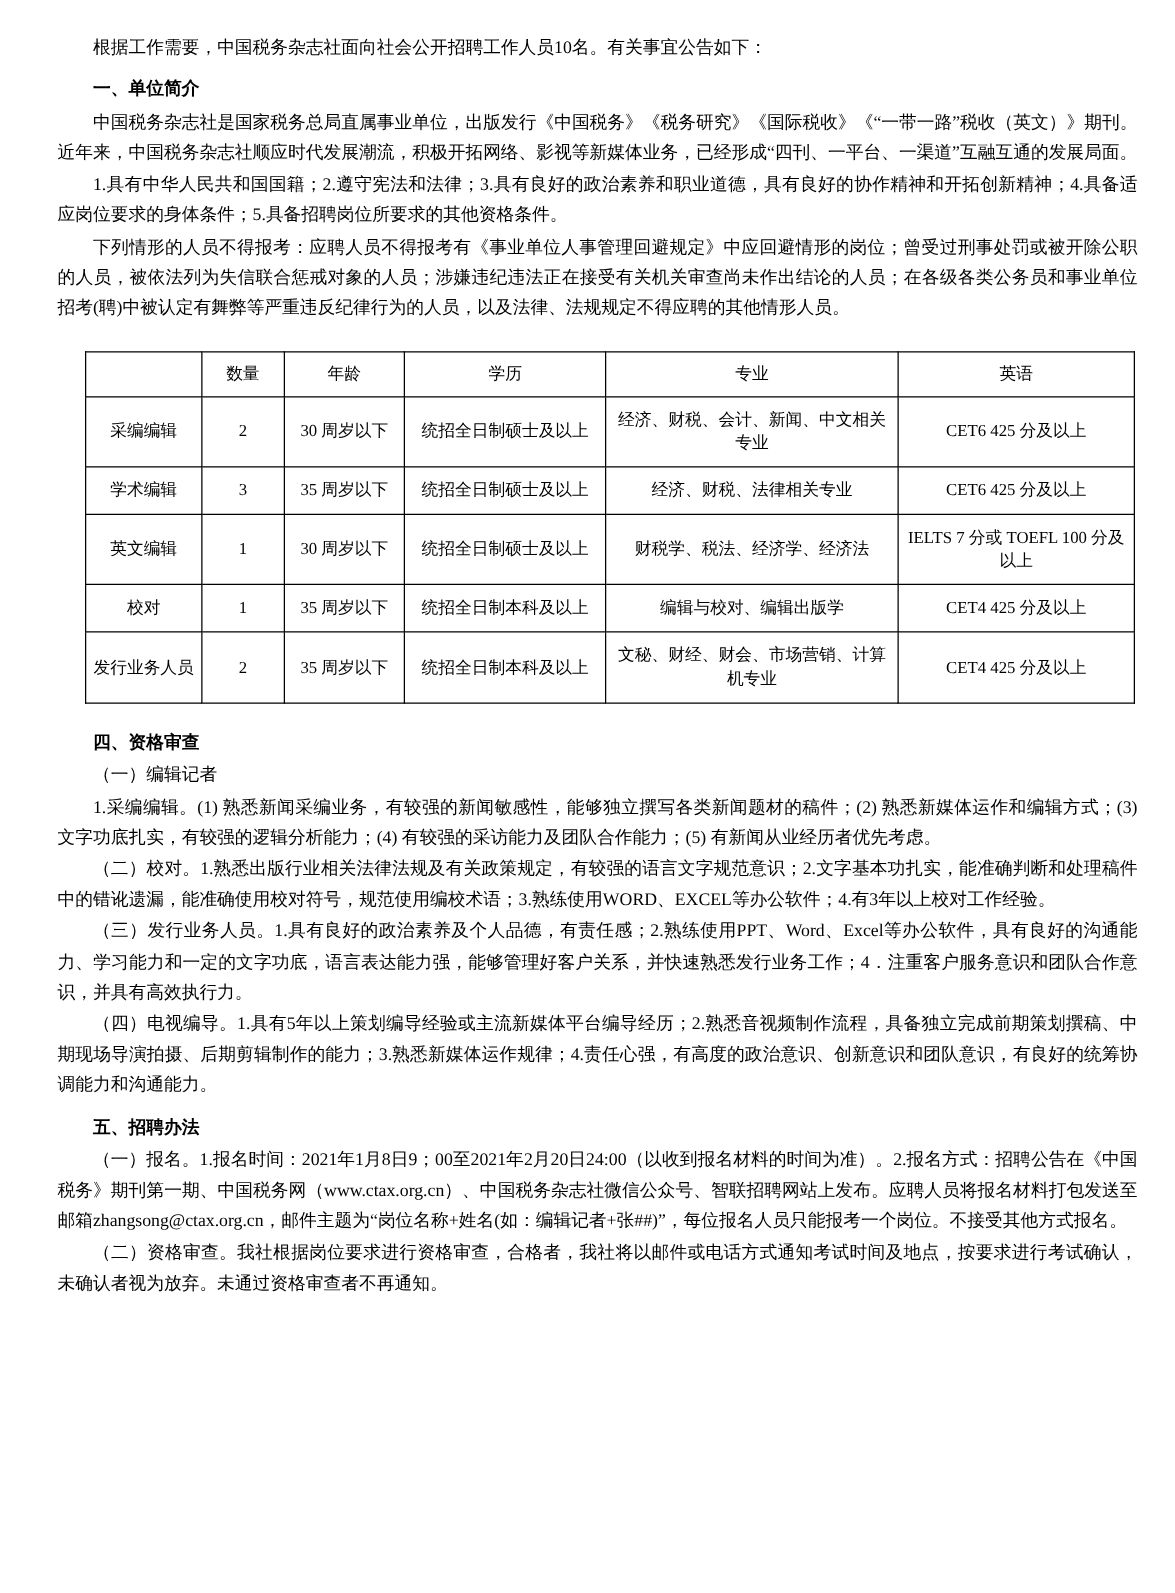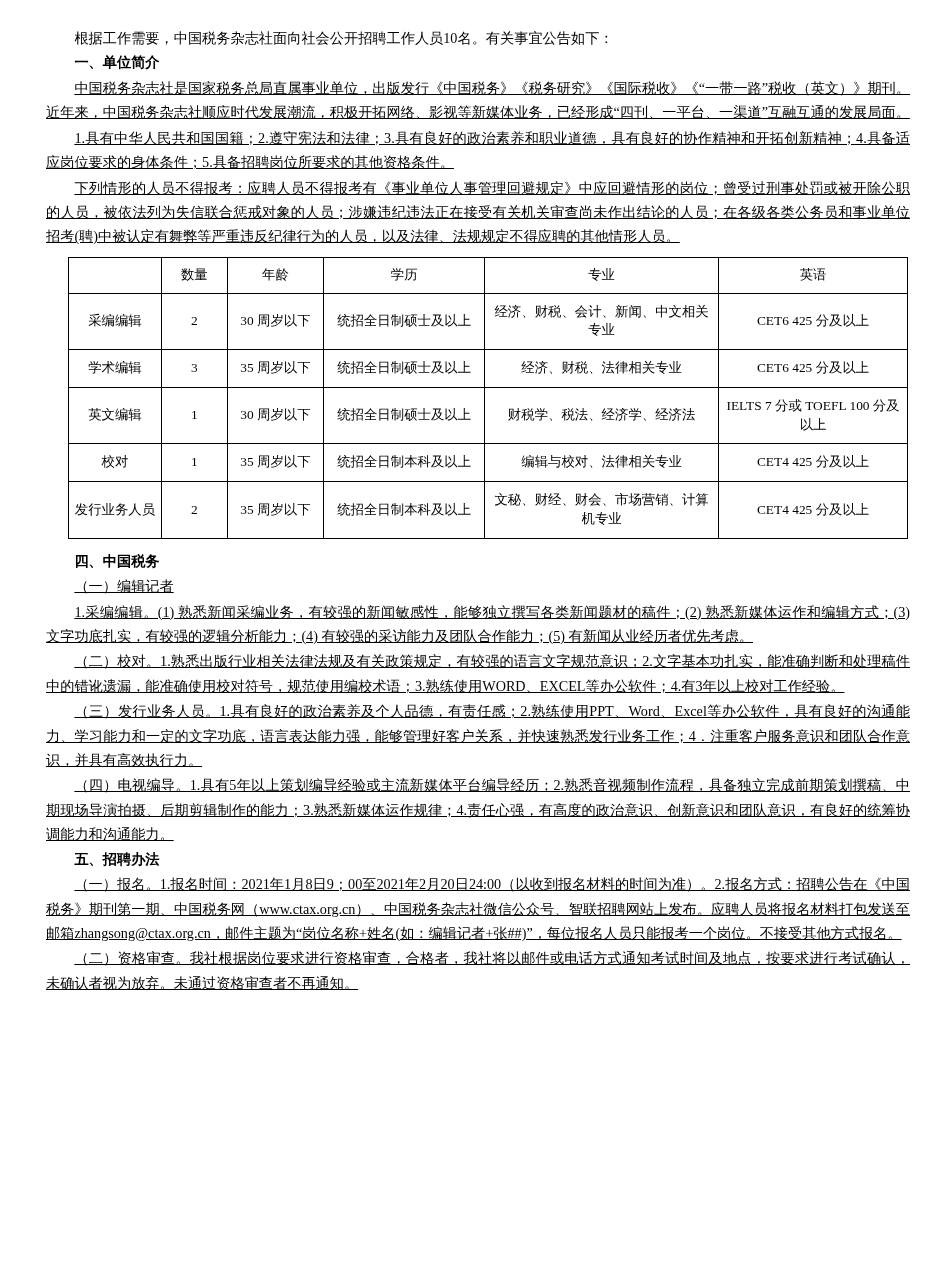--- a/index.html
+++ b/index.html
@@ -24,30 +24,30 @@
     text-align: justify;
     text-justify: inter-ideograph;
   }
   .indent2 {
     text-indent: 2em;
     margin-top: 12px;
   }
   .heading {
     font-weight: bold;
     text-indent: 2em;
-    margin-top: 0;
+    margin-top: 10px;
+    font-family: Liberation Mono, monospace;
   }
   .blk {
     margin-top: 1px;
-    text-decoration: underline;
   }
   table.jobs {
     border-collapse: collapse;
     width: 840px;
-    margin: 8px 0 10px 22px;
+    margin: 22px 0 10px 22px;
     font-size: 13.4px;
     line-height: 1.4;
   }
   table.jobs td, table.jobs th {
     border: 1px solid #000000;
     text-align: center;
     vertical-align: middle;
     padding: 9px 4px;
     font-weight: normal;
   }
@@ -111,36 +111,36 @@
         <td>30 周岁以下</td>
         <td>统招全日制硕士及以上</td>
         <td>财税学、税法、经济学、经济法</td>
         <td>IELTS 7 分或 TOEFL 100 分及以上</td>
       </tr>
       <tr>
         <td>校对</td>
         <td>1</td>
         <td>35 周岁以下</td>
         <td>统招全日制本科及以上</td>
-        <td>编辑与校对、法律相关专业</td>
+        <td>编辑与校对、编辑出版学</td>
         <td>CET4 425 分及以上</td>
       </tr>
       <tr>
         <td>发行业务人员</td>
         <td>2</td>
         <td>35 周岁以下</td>
         <td>统招全日制本科及以上</td>
         <td>文秘、财经、财会、市场营销、计算机专业</td>
         <td>CET4 425 分及以上</td>
       </tr>
     </tbody>
   </table>
   </div>
 
-  <p class="heading">四、中国税务</p>
+  <p class="heading">四、资格审查</p>
   <p class="indent2 blk">（一）编辑记者</p>
   <p class="indent2 blk">1.采编编辑。(1) 熟悉新闻采编业务，有较强的新闻敏感性，能够独立撰写各类新闻题材的稿件；(2) 熟悉新媒体运作和编辑方式；(3) 文字功底扎实，有较强的逻辑分析能力；(4) 有较强的采访能力及团队合作能力；(5) 有新闻从业经历者优先考虑。</p>
   <p class="indent2 blk">（二）校对。1.熟悉出版行业相关法律法规及有关政策规定，有较强的语言文字规范意识；2.文字基本功扎实，能准确判断和处理稿件中的错讹遗漏，能准确使用校对符号，规范使用编校术语；3.熟练使用WORD、EXCEL等办公软件；4.有3年以上校对工作经验。</p>
   <p class="indent2 blk">（三）发行业务人员。1.具有良好的政治素养及个人品德，有责任感；2.熟练使用PPT、Word、Excel等办公软件，具有良好的沟通能力、学习能力和一定的文字功底，语言表达能力强，能够管理好客户关系，并快速熟悉发行业务工作；4．注重客户服务意识和团队合作意识，并具有高效执行力。</p>
   <p class="indent2 blk">（四）电视编导。1.具有5年以上策划编导经验或主流新媒体平台编导经历；2.熟悉音视频制作流程，具备独立完成前期策划撰稿、中期现场导演拍摄、后期剪辑制作的能力；3.熟悉新媒体运作规律；4.责任心强，有高度的政治意识、创新意识和团队意识，有良好的统筹协调能力和沟通能力。</p>
 
   <p class="heading">五、招聘办法</p>
   <p class="indent2 blk">（一）报名。1.报名时间：2021年1月8日9；00至2021年2月20日24:00（以收到报名材料的时间为准）。2.报名方式：招聘公告在《中国税务》期刊第一期、中国税务网（www.ctax.org.cn）、中国税务杂志社微信公众号、智联招聘网站上发布。应聘人员将报名材料打包发送至邮箱zhangsong@ctax.org.cn，邮件主题为“岗位名称+姓名(如：编辑记者+张##)”，每位报名人员只能报考一个岗位。不接受其他方式报名。</p>
   <p class="indent2 blk">（二）资格审查。我社根据岗位要求进行资格审查，合格者，我社将以邮件或电话方式通知考试时间及地点，按要求进行考试确认，未确认者视为放弃。未通过资格审查者不再通知。</p>
 

